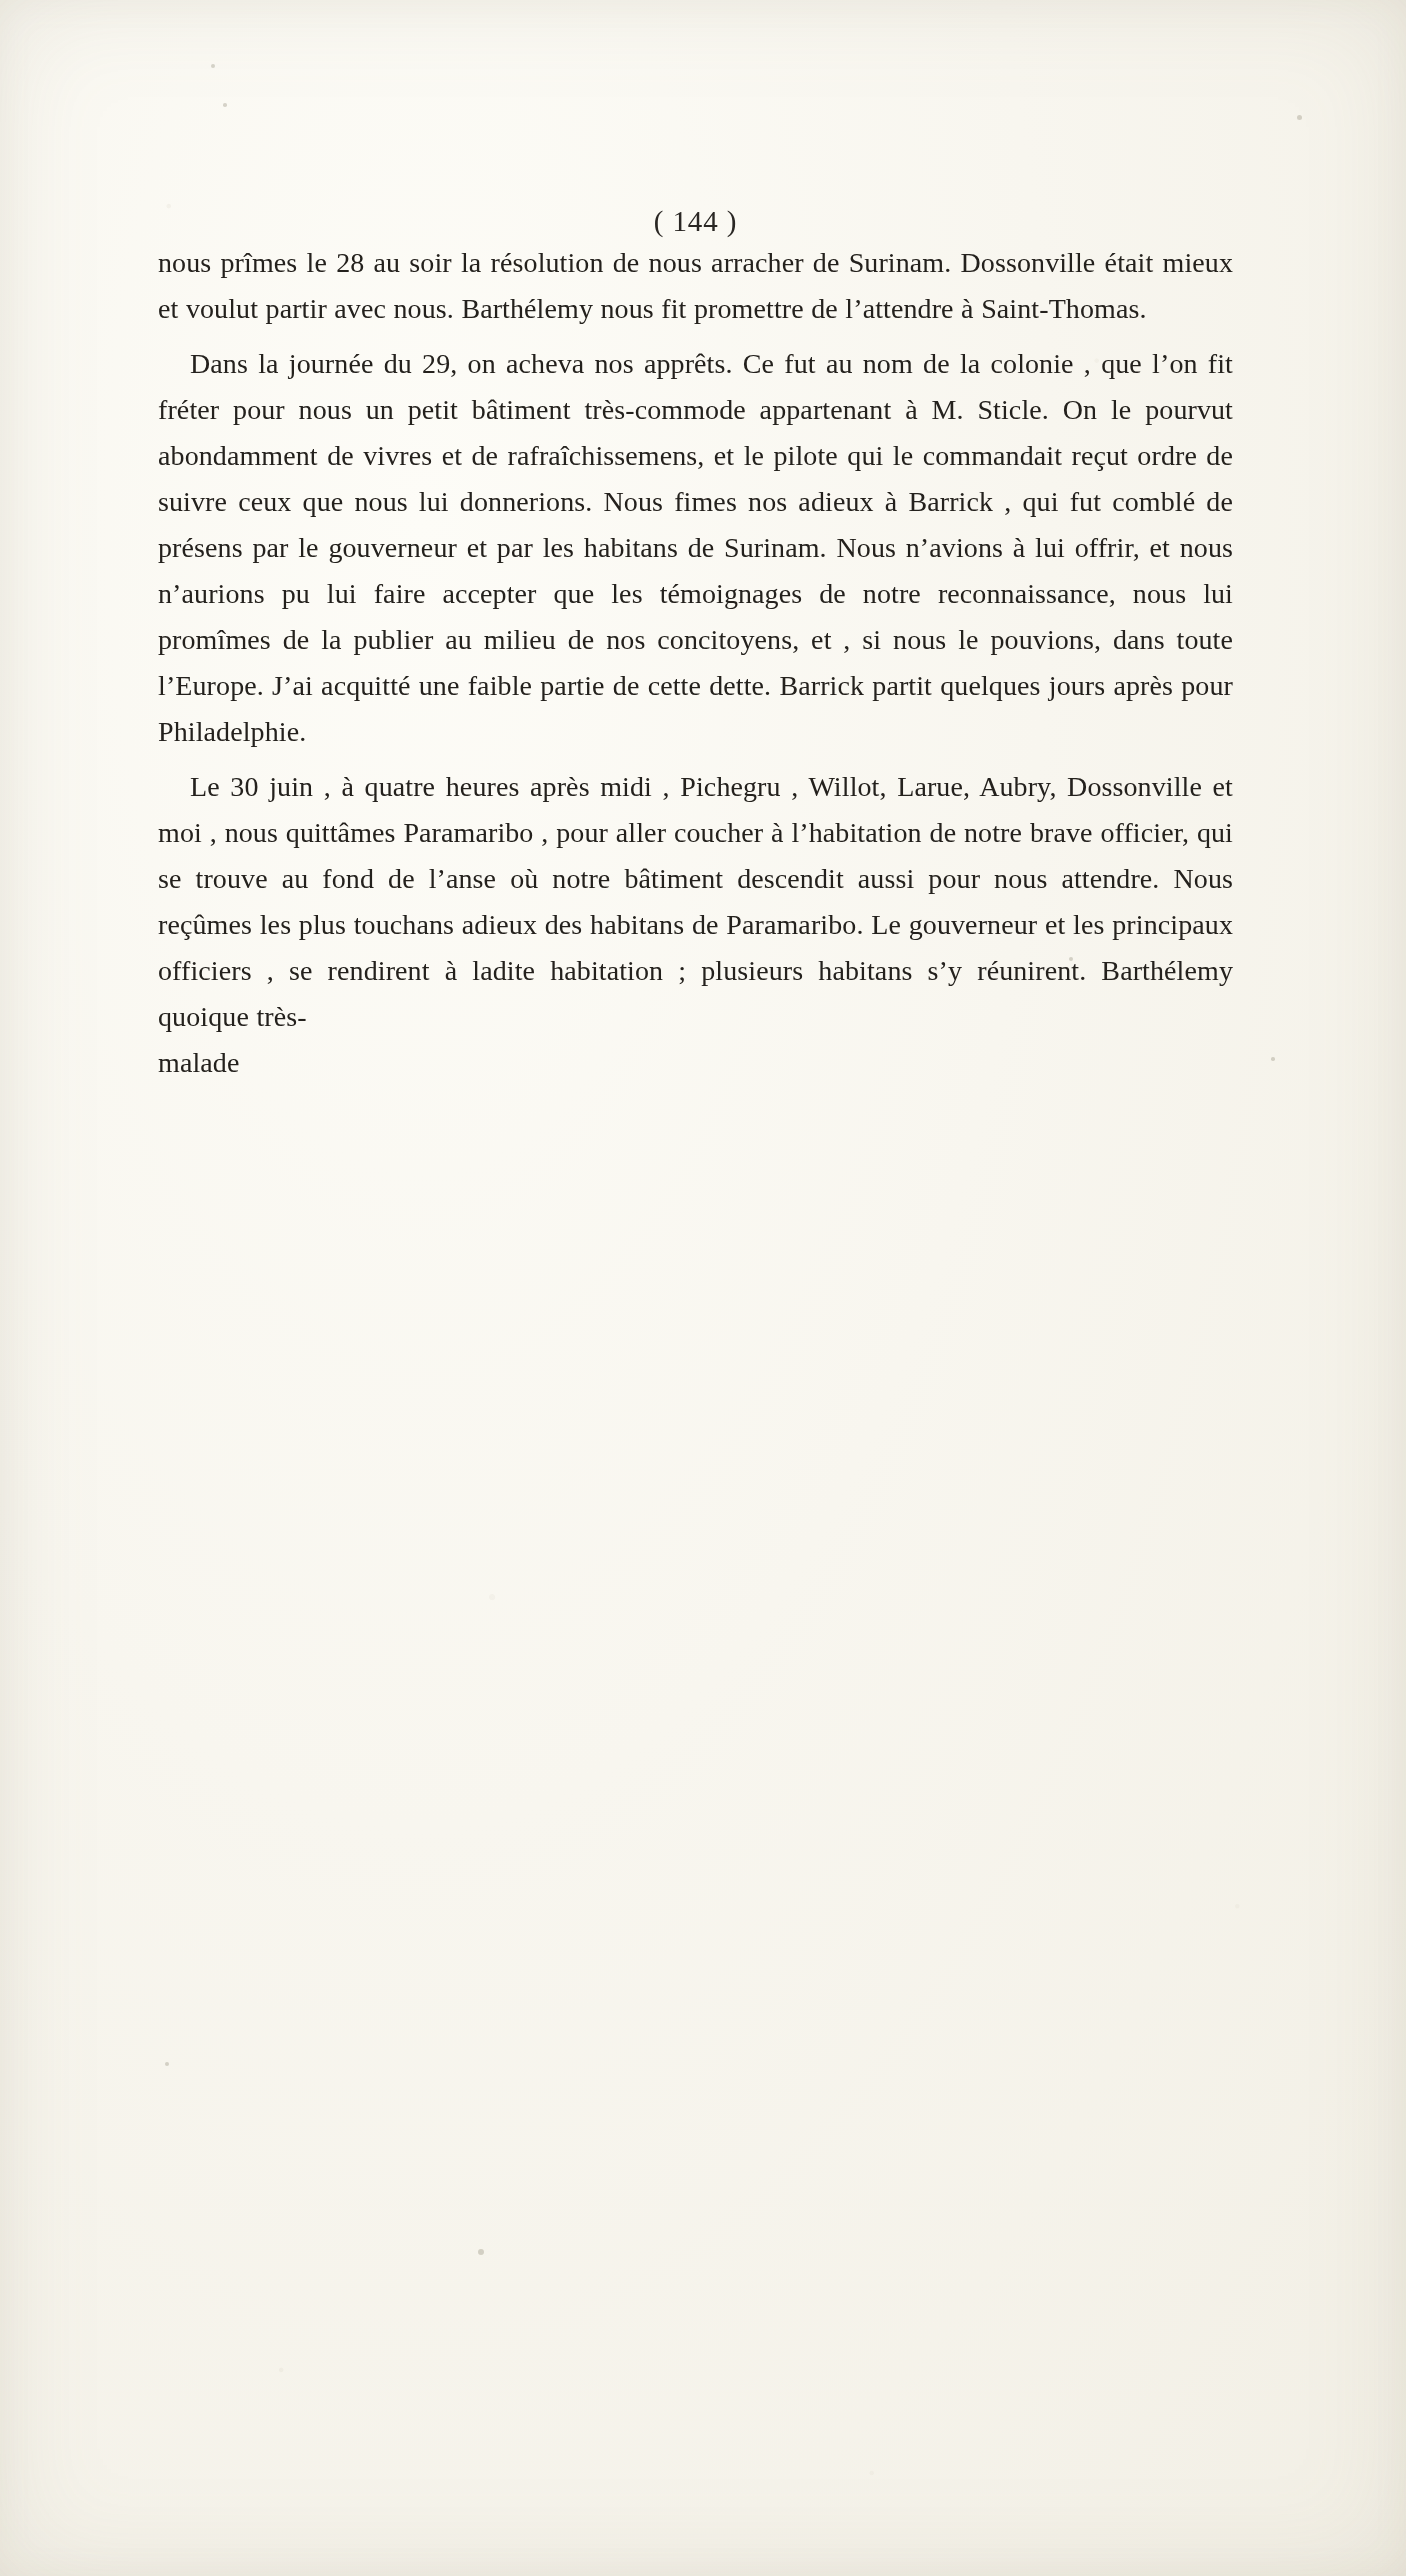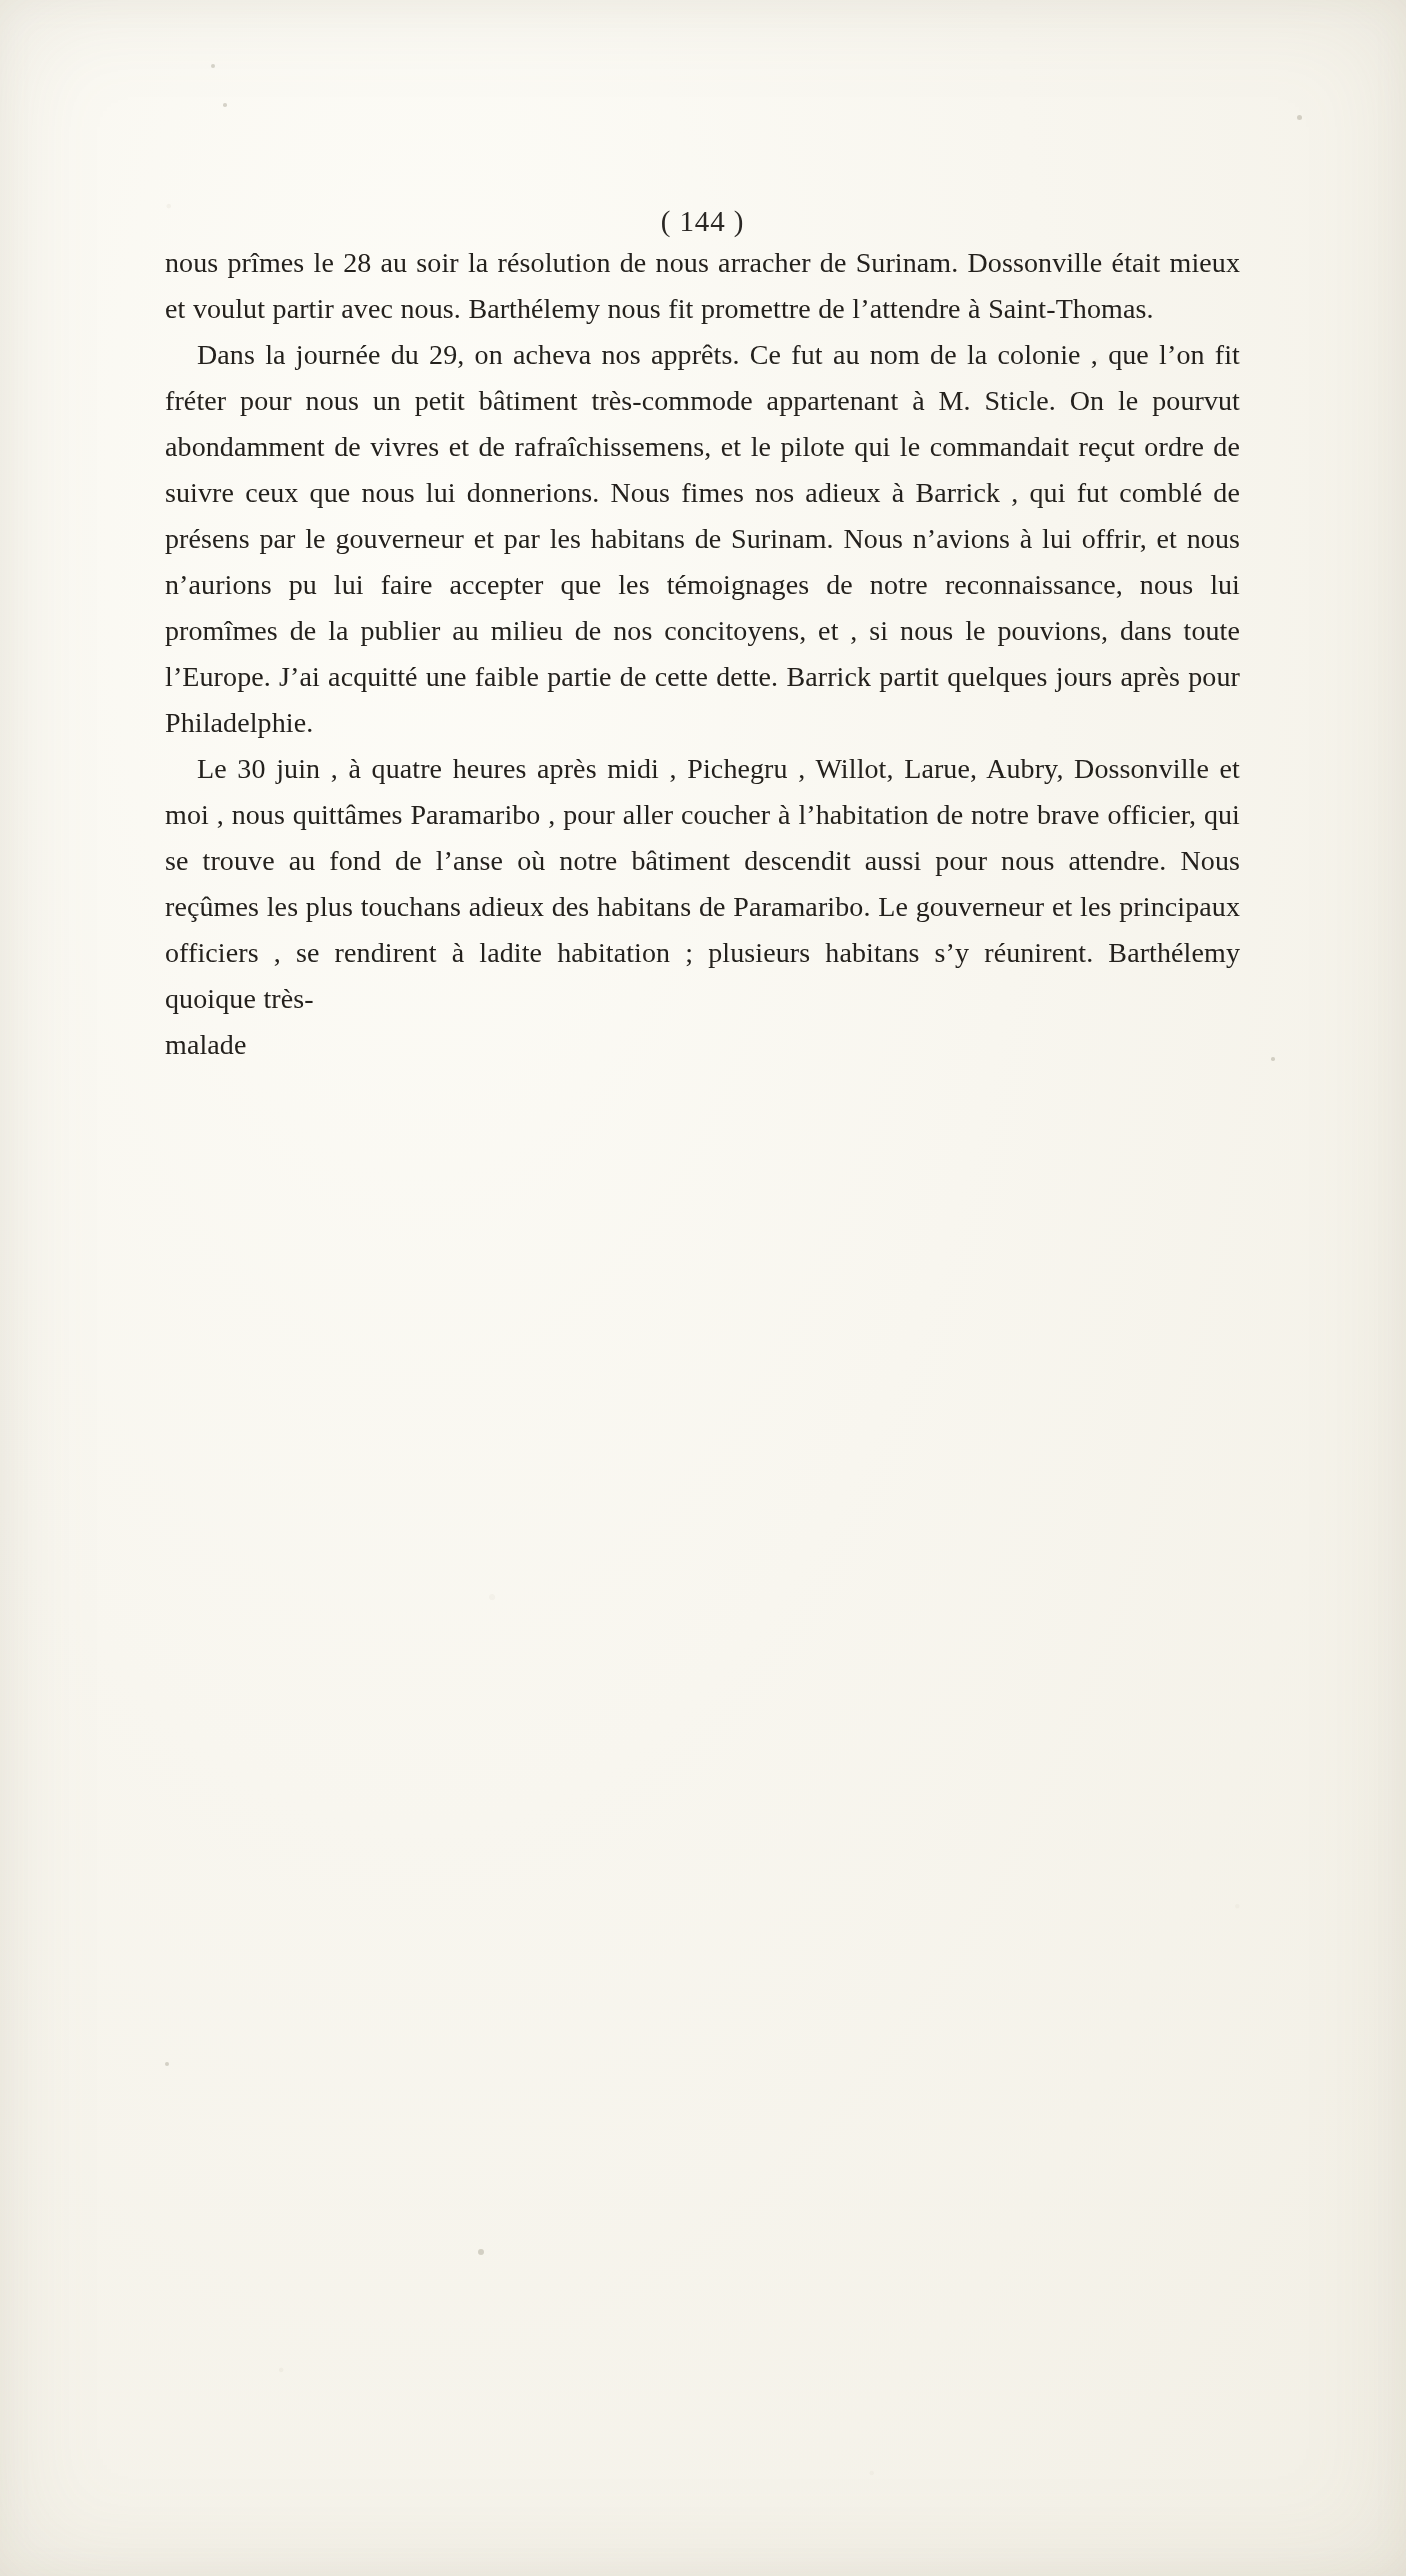--- a/index.html
+++ b/index.html
@@ -37,21 +37,21 @@
     position: absolute;
     inset: 0;
     pointer-events: none;
     box-shadow:
       inset 0 0 106px rgba(140,130,105,0.13),
       inset 0 0 35px rgba(160,150,125,0.08);
   }
 
   .text-block {
     position: absolute;
-    left: 165px;
+    left: 158px;
     top: 205px;
     width: 1075px;
   }
 
   .page-number {
     text-align: center;
     font-size: 29px;
     color: #2a2724;
     letter-spacing: 0.9px;
     margin-bottom: 1.8px;
@@ -62,21 +62,21 @@
     margin: 0;
     font-size: 28px;
     line-height: 46px;
     color: #24211d;
     text-align: justify;
     text-align-last: left;
     letter-spacing: 0.1px;
     word-spacing: 0.4px;
   }
   p.para + p.para {
-    margin-top: 0px;
+    margin-top: 9px;
   }
   .indent {
     display: inline-block;
     width: 32px;
   }
   .last-line-right {
     display: block;
     font-family: Liberation Serif, serif;
   }
 

